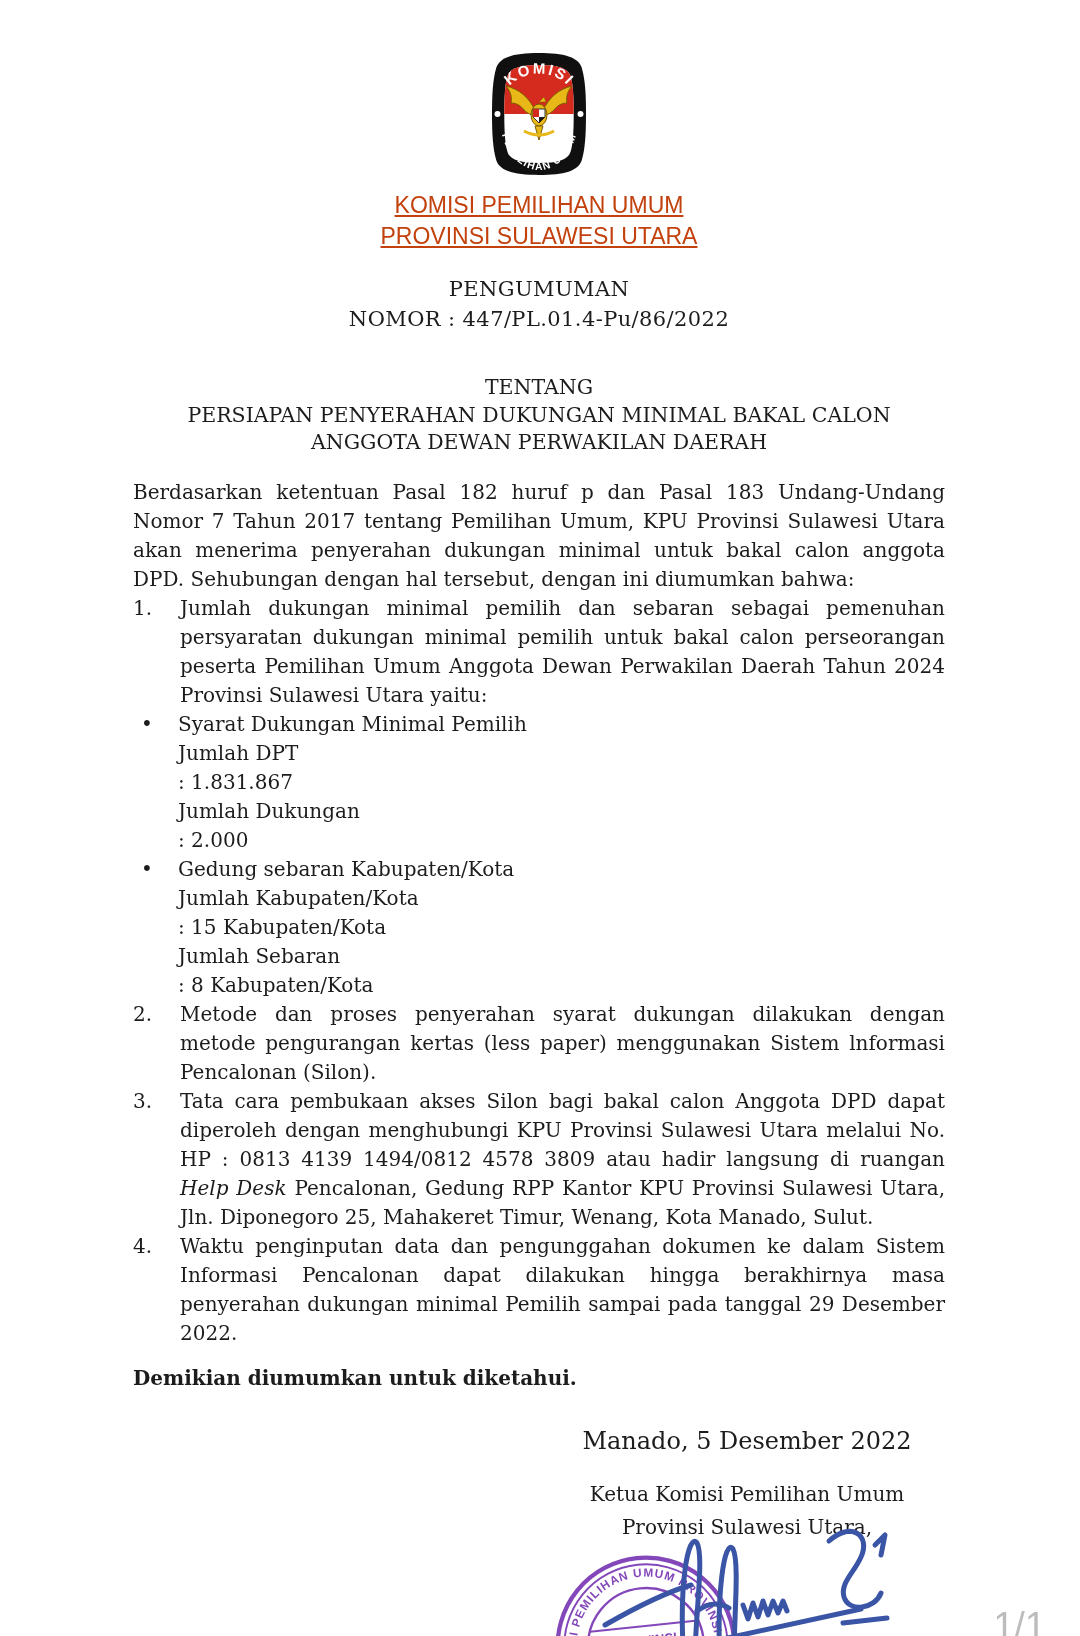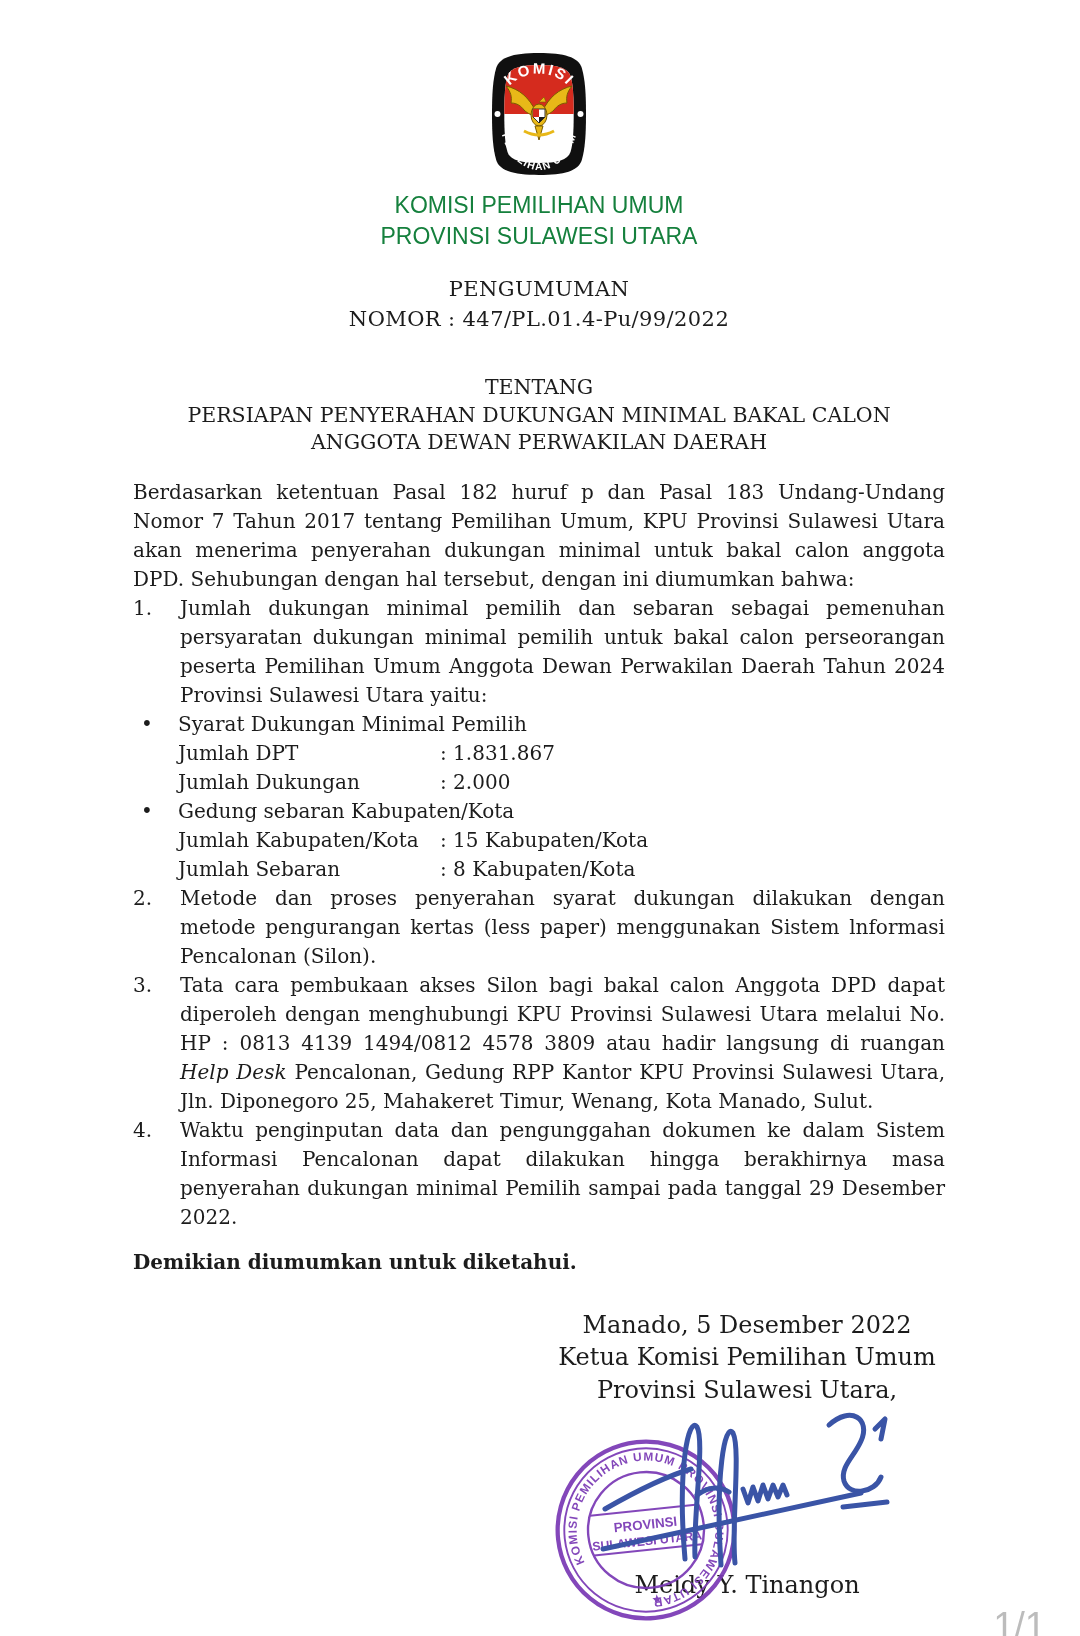--- a/index.html
+++ b/index.html
@@ -4,36 +4,36 @@
 <style>
   * { margin:0; padding:0; box-sizing:border-box; }
   html,body { background:#ffffff; }
   .page {
     position:relative; width:1080px; height:1636px; margin:0 auto;
     background:#ffffff; overflow:hidden;
     font-family:"DejaVu Serif", serif; color:#1c1c1c;
     padding:52px 135px 0 133px;
   }
   .logo-wrap { text-align:center; margin-bottom:10px; }
-  .agency-head { text-align:center; font-family:"Liberation Sans", sans-serif; font-size:23px; line-height:31px; color:#15803d; }
+  .agency-head { text-align:center; font-family:"Liberation Sans", sans-serif; font-size:23px; line-height:31px; color:#c2410c;text-decoration:underline; }
   .doc-title { text-align:center; margin-top:22px; font-size:21px; line-height:30px; letter-spacing:0.4px; }
   .doc-about { text-align:center; margin-top:40px; font-size:20.5px; line-height:27.5px; }
   .body-text { margin-top:21px; font-size:20px; line-height:29px; }
   .para { text-align:justify; }
   .oitem { display:flex; }
   .onum { width:47px; flex:none; }
   .obody { flex:1; text-align:justify; }
   .b-title { display:flex; padding-left:8px; }
   .b-marker { width:37px; flex:none; }
-  .b-row { display:flex; padding-left:45px; }
+  .b-row { display:flex; padding-left:45px;flex-direction:column; }
   .b-label { width:262px; flex:none; }
   .closing { margin-top:16px;font-weight:bold; }
   .sig-area { position:relative; width:380px; height:336px; margin:32px 8px 0 auto; text-align:center; }
   .sig-date { font-size:24px; line-height:32px; }
-  .sig-role { font-size:24px; line-height:33px; }
+  .sig-role { margin-top:21px; font-size:20px; line-height:33px; }
   .stamp-box { position:absolute; left:-6px; top:126px; opacity:0.93; }
   .stamp-box svg { transform:rotate(-6deg); }
   .ink-box { position:absolute; left:36px; top:88px; }
   .sig-name { position:absolute; top:262px; left:0; width:100%; font-size:24px; }
   .page-indicator {
     position:absolute; right:34px; bottom:-12px;
     font-family:"Liberation Sans", sans-serif; font-size:38px; color:#bcbcbc;
   }
 </style>
 </head>
@@ -74,21 +74,21 @@
     </svg>
   </div>
 
   <div class="agency-head">
     <div>KOMISI PEMILIHAN UMUM</div>
     <div>PROVINSI SULAWESI UTARA</div>
   </div>
 
   <div class="doc-title">
     <div>PENGUMUMAN</div>
-    <div>NOMOR : 447/PL.01.4-Pu/99/2022</div>
+    <div>NOMOR : 447/PL.01.4-Pu/86/2022</div>
   </div>
 
   <div class="doc-about">
     <div>TENTANG</div>
     <div>PERSIAPAN PENYERAHAN DUKUNGAN MINIMAL BAKAL CALON</div>
     <div>ANGGOTA DEWAN PERWAKILAN DAERAH</div>
   </div>
 
   <div class="body-text">
     <p class="para">Berdasarkan ketentuan Pasal 182 huruf p dan Pasal 183 Undang-Undang Nomor 7 Tahun 2017 tentang Pemilihan Umum, KPU Provinsi Sulawesi Utara akan menerima penyerahan dukungan minimal untuk bakal calon anggota DPD. Sehubungan dengan hal tersebut, dengan ini diumumkan bahwa:</p>

